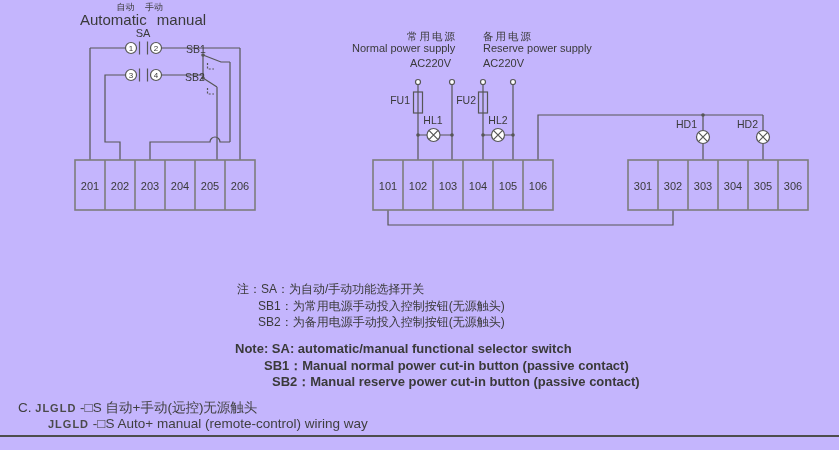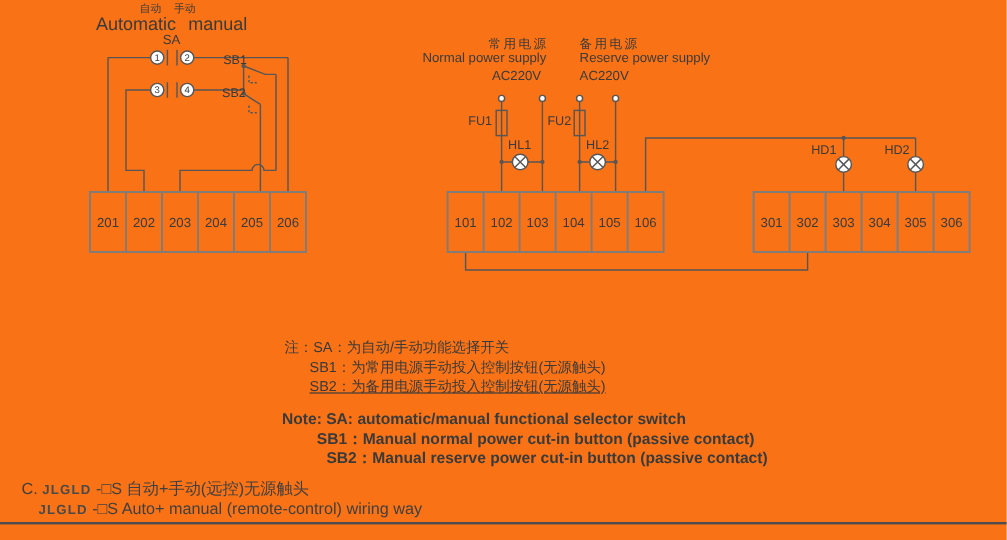--- a/index.html
+++ b/index.html
@@ -1,16 +1,16 @@
 <!DOCTYPE html>
 <html><head>
 <meta charset="utf-8">
 <style>
   html,body{margin:0;padding:0;background:#ffffff;}
-  .page{position:relative;width:839px;height:450px;background:#f97316;
+  .page{position:relative;width:839px;height:450px;background:#c4b5fd;
         font-family:"Liberation Sans",sans-serif;overflow:hidden;}
   svg text{fill:#3a3a3a;font-family:"Liberation Sans",sans-serif;}
   .t9{font-size:9px;}
   .t10{font-size:10.5px;}
   .t11{font-size:11px;}
   .t8{font-size:8px;}
   .t15{font-size:15px;word-spacing:6px;}
   .lsp{letter-spacing:2px;}
   .note{position:absolute;color:#3a3a3a;white-space:nowrap;}
   .note-cn{font-size:12px;}
@@ -141,31 +141,31 @@
     <text class="t11" x="673" y="189.5" text-anchor="middle">302</text>
     <text class="t11" x="703" y="189.5" text-anchor="middle">303</text>
     <text class="t11" x="733" y="189.5" text-anchor="middle">304</text>
     <text class="t11" x="763" y="189.5" text-anchor="middle">305</text>
     <text class="t11" x="793" y="189.5" text-anchor="middle">306</text>
   </svg>
 
   
   <div class="note note-cn" style="left:237px;top:281px;">注：SA：为自动/手动功能选择开关</div>
   <div class="note note-cn" style="left:258px;top:298px;">SB1：为常用电源手动投入控制按钮(无源触头)</div>
-  <div class="note note-cn" style="left:258px;top:314px;text-decoration:underline;">SB2：为备用电源手动投入控制按钮(无源触头)</div>
+  <div class="note note-cn" style="left:258px;top:314px;">SB2：为备用电源手动投入控制按钮(无源触头)</div>
 
   <div class="note note-en" style="left:235px;top:341px;">Note: SA: automatic/manual functional selector switch</div>
   <div class="note note-en" style="left:264px;top:357px;">SB1：Manual normal power cut-in button (passive contact)</div>
   <div class="note note-en" style="left:272px;top:373px;text-align:center;">SB2：Manual reserve power cut-in button (passive contact)</div>
 
   
   <div class="footer-line" style="left:18px;top:399px;">
     <span>C.</span>
     <span class="brand">JLGLD</span>
     <span>-□S 自动+手动(远控)无源触头</span>
   </div>
-  <div class="footer-line" style="left:32px;top:416px;">
+  <div class="footer-line" style="left:48px;top:416px;">
     <span class="brand">JLGLD</span>
     <span>-□S Auto+ manual (remote-control) wiring way</span>
   </div>
   <div class="bottom-rule"></div>
 
 </div>
 
 </body></html>

